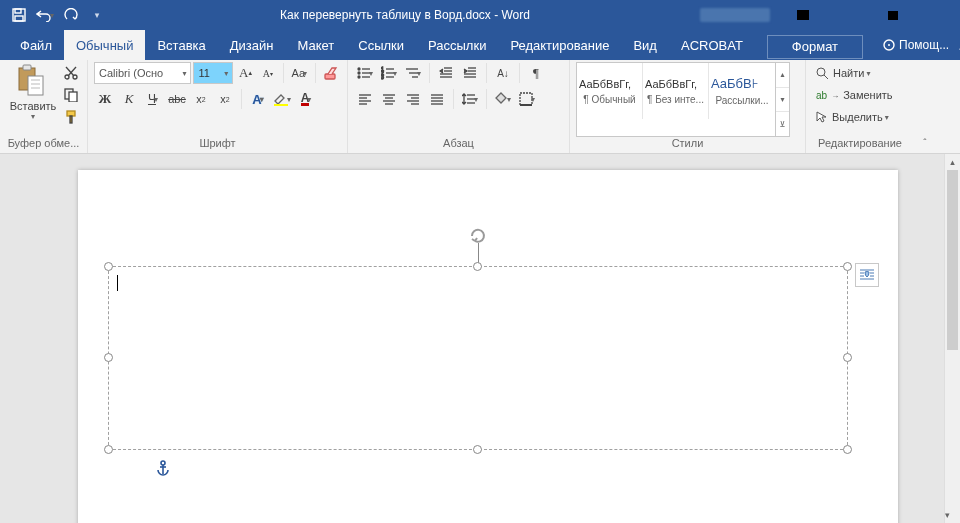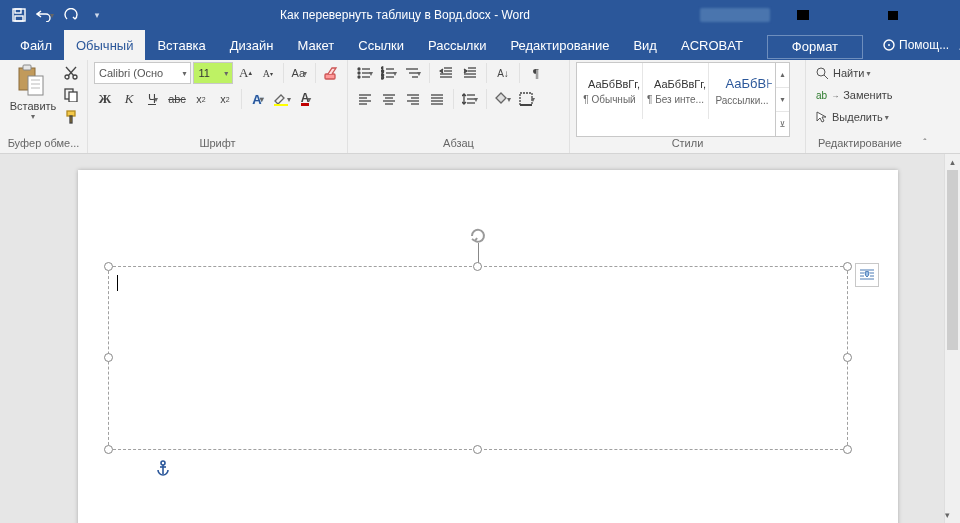--- a/index.html
+++ b/index.html
@@ -42,29 +42,29 @@
 
   
   .paste-btn { display:flex; flex-direction:column; align-items:center; padding:2px 4px; width:54px;}
   .paste-btn .big { width: 34px; height: 34px; }
   .paste-btn .lbl { font-size: 11px; color:#444; margin-top:2px;}
   .paste-btn .dd-c { font-size:8px; color:#666;}
   .cb-side { display:flex; flex-direction:column; gap:4px; padding-top:2px; padding-left:2px;}
 
   
   .font-name { width:104px; height:22px; border:1px solid #c8c8c8; background:#fff; font-size:11px; padding:0 4px; color:#555; display:flex; align-items:center; justify-content:space-between;}
-  .font-size { width:42px; height:22px; border:1px solid #c8c8c8; background:#bef264; font-size:11px; padding:0 4px; color:#333; display:flex; align-items:center; justify-content:space-between;}
+  .font-size { width:42px; height:22px; border:1px solid #c8c8c8; background:#7dd3fc; font-size:11px; padding:0 4px; color:#333; display:flex; align-items:center; justify-content:space-between;}
   .font-row2 .ico { width:22px; }
   .bold-b{font-weight:bold;font-family:"Times New Roman",serif;font-size:13px;}
   .italic-i{font-style:italic;font-family:"Times New Roman",serif;font-size:13px;}
   .under-u{text-decoration:underline;font-size:12px;}
 
   
   .styles-gal { display:flex; border:1px solid #c8c8c8; background:#fff; }
-  .style-card { width:66px; height:56px; border-right:1px solid #e6e6e6; display:flex; flex-direction:column; align-items:flex-end; justify-content:center; font-size:10px; color:#555; padding:2px;}
+  .style-card { width:66px; height:56px; border-right:1px solid #e6e6e6; display:flex; flex-direction:column; align-items:flex-start; justify-content:center; font-size:10px; color:#555; padding:2px;}
   .style-card .sample { font-size:11px; color:#333; }
   .style-card .sample.blue { color:#2b579a; font-size:13px; }
   .style-card .nm{font-size:10px;color:#666;margin-top:4px;white-space:nowrap;overflow:hidden;text-overflow:ellipsis;width:100%;text-align:center;}
   .gal-scroll{width:14px;display:flex;flex-direction:column;border-left:1px solid #c8c8c8;}
   .gal-scroll div{flex:1;display:flex;align-items:center;justify-content:center;font-size:8px;color:#666;border-bottom:1px solid #e6e6e6;}
 
   
   .edit-item{display:flex;align-items:center;gap:4px;font-size:11px;color:#444;height:22px;padding:0 4px;}
 
   .collapse { width:22px; display:flex; align-items:flex-end; justify-content:center; padding-bottom:4px; color:#666; font-size:10px; }

